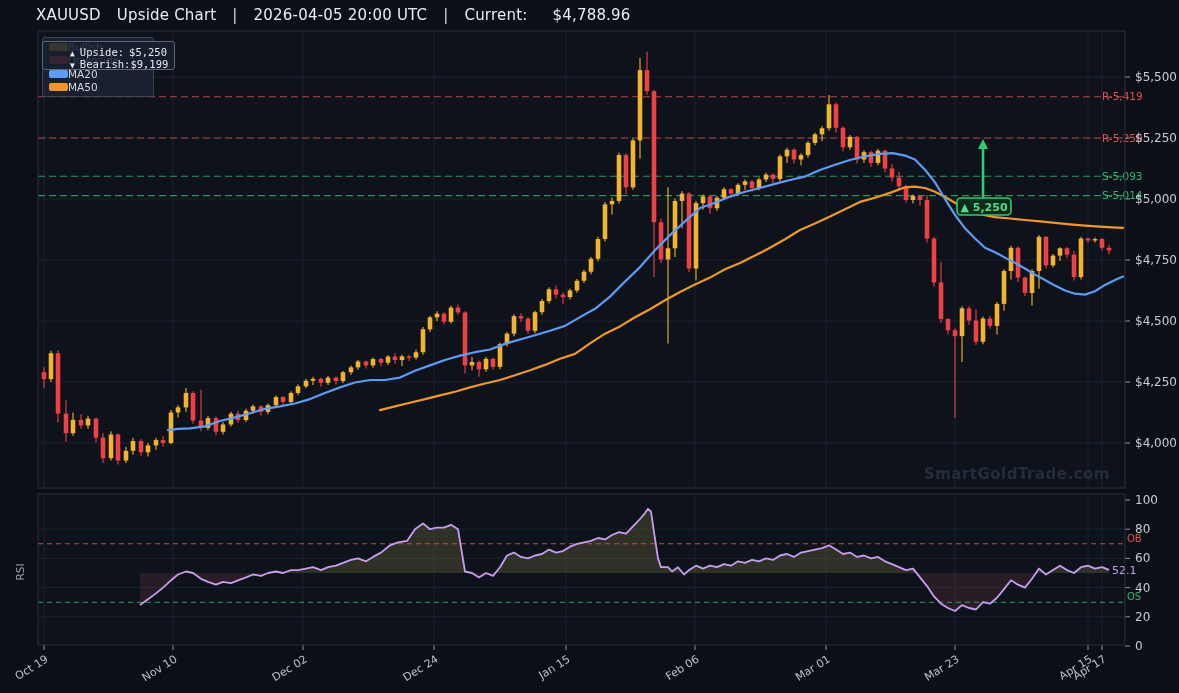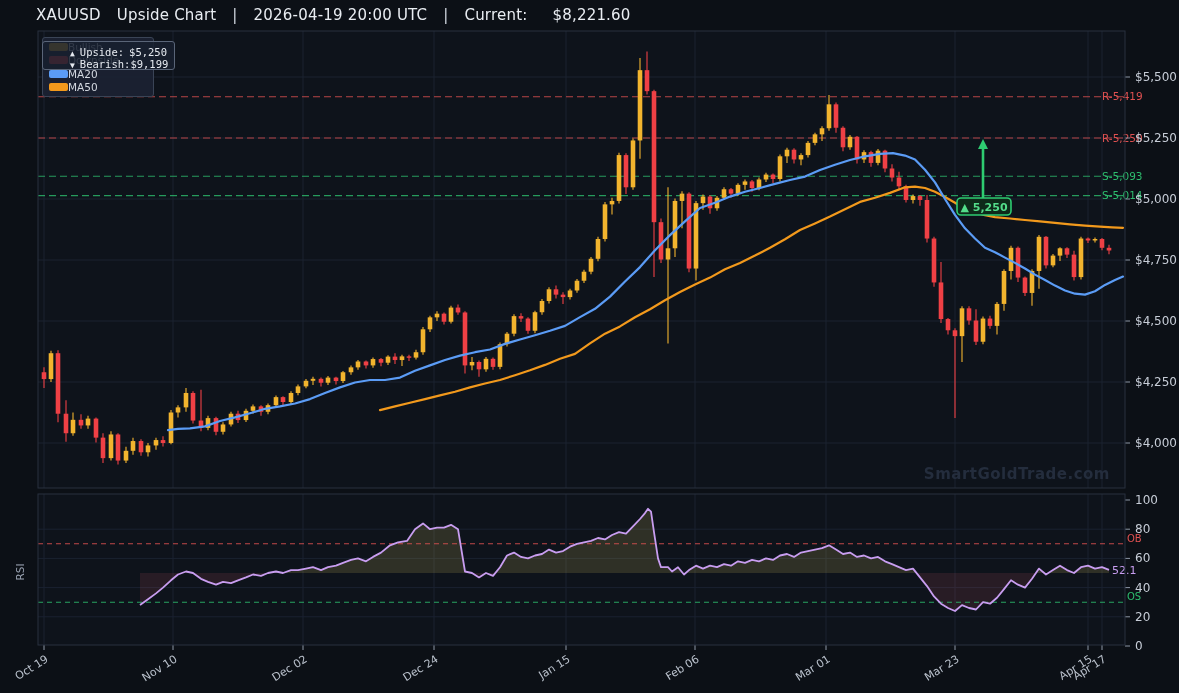--- a/index.html
+++ b/index.html
@@ -25,24 +25,24 @@
   .tt-row .tt-ic{margin-right:5px;font-size:8px;}
 </style>
 </head>
 <body>
 
 <div id="app">
   <div class="title-bar">
     <span class="sp">XAUUSD</span>
     <span>Upside Chart</span>
     <span class="pipe">|</span>
-    <span>2026-04-19 20:00 UTC</span>
+    <span>2026-04-05 20:00 UTC</span>
     <span class="pipe">|</span>
     <span class="cur">Current:</span>
-    <span>$8,221.60</span>
+    <span>$4,788.96</span>
   </div>
 
   <svg id="chart-svg" width="1179" height="693">
       <rect x="38" y="31" width="1087" height="457" fill="#0e131b"></rect>
       <rect x="38" y="494" width="1087" height="151" fill="#0e131b"></rect>
       <g>
         <line x1="44" y1="31" x2="44" y2="488" stroke="#1a2231" stroke-width="1"></line>
         <line x1="44" y1="494" x2="44" y2="645" stroke="#1a2231" stroke-width="1"></line>
         <line x1="173" y1="31" x2="173" y2="488" stroke="#1a2231" stroke-width="1"></line>
         <line x1="173" y1="494" x2="173" y2="645" stroke="#1a2231" stroke-width="1"></line>

